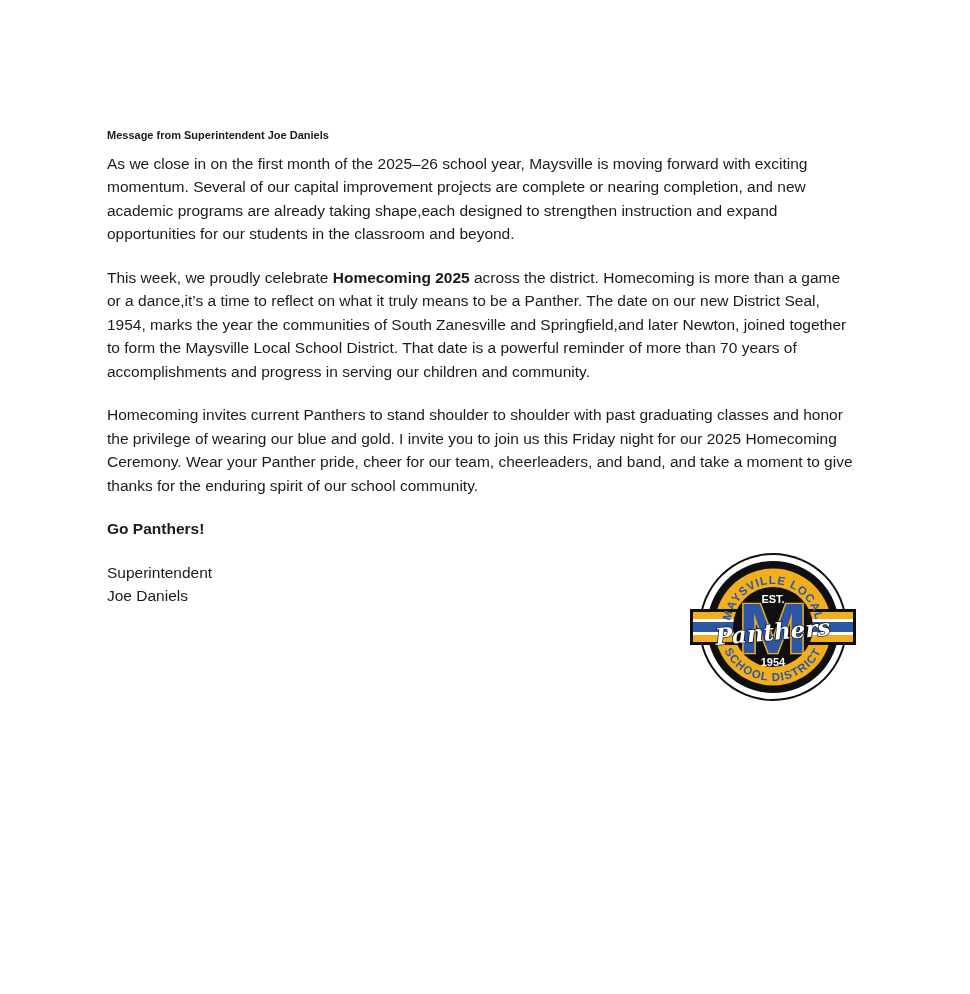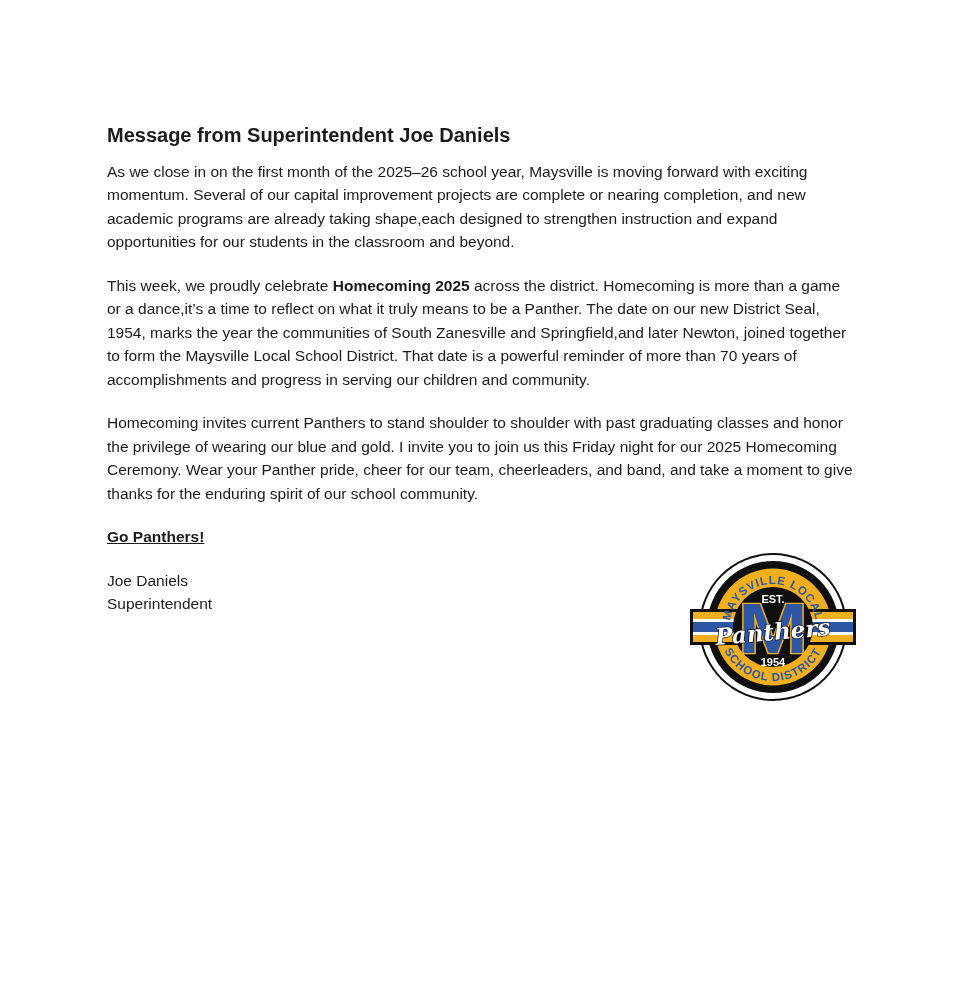--- a/index.html
+++ b/index.html
@@ -17,31 +17,30 @@
   }
   .doc {
     position: absolute;
     left: 107px;
     top: 124px;
     width: 748px;
     font-size: 15.5px;
     line-height: 23.5px;
   }
   .doc h1 {
-    font-size: 20px;
+    font-size: 11px;
     line-height: 23.5px;
     font-weight: bold;
     margin: 0 0 4px 0;
   }
   .doc p {
-    margin: 12px 0 20px 0;
+    margin: 4px 0 20px 0;
   }
   .closing {
     font-weight: bold;
-    text-decoration: underline;
   }
   .signature div {
     line-height: 23.5px;
   }
   .seal {
     position: absolute;
     left: 690px;
     top: 551px;
     width: 166px;
     height: 152px;
@@ -79,22 +78,22 @@
 
   <p>As we close in on the first month of the 2025–26 school year, Maysville is moving forward with exciting momentum. Several of our capital improvement projects are complete or nearing completion, and new academic programs are already taking shape,each designed to strengthen instruction and expand opportunities for our students in the classroom and beyond.</p>
 
   <p><span>This week, we proudly celebrate </span><strong>Homecoming 2025</strong><span> across the district. Homecoming is more than a game or a dance,it’s a time to reflect on what it truly means to be a Panther. The date on our new District Seal, 1954, marks the year the communities of South Zanesville and Springfield,and later Newton, joined together to form the Maysville Local School District. That date is a powerful reminder of more than 70 years of accomplishments and progress in serving our children and community.</span></p>
 
   <p>Homecoming invites current Panthers to stand shoulder to shoulder with past graduating classes and honor the privilege of wearing our blue and gold. I invite you to join us this Friday night for our 2025 Homecoming Ceremony. Wear your Panther pride, cheer for our team, cheerleaders, and band, and take a moment to give thanks for the enduring spirit of our school community.</p>
 
   <p class="closing">Go Panthers!</p>
 
   <div class="signature">
+    <div>Superintendent</div>
     <div>Joe Daniels</div>
-    <div>Superintendent</div>
   </div>
 </div>
 
 <svg class="seal" viewBox="0 0 166 152" xmlns="http://www.w3.org/2000/svg" aria-hidden="true">
   <defs>
     <path id="arc-top" d="M 40 76 A 43 43 0 0 1 126 76"></path>
     <path id="arc-bottom" d="M 29 76 A 54 54 0 0 0 137 76"></path>
   </defs>
 
   <circle cx="83" cy="76" r="74" fill="#0F0F0F"></circle>

